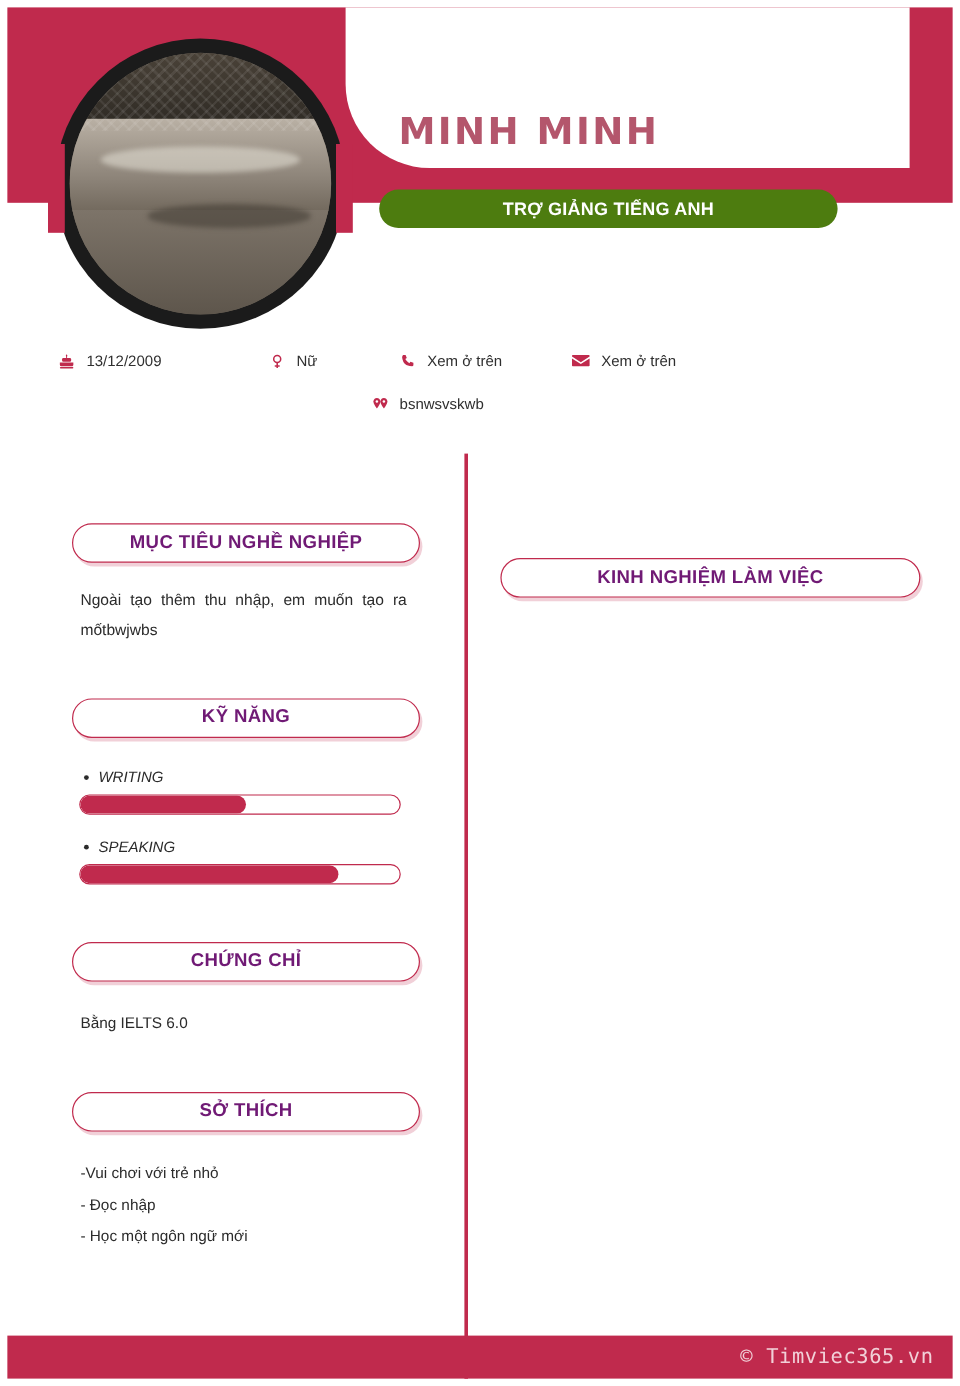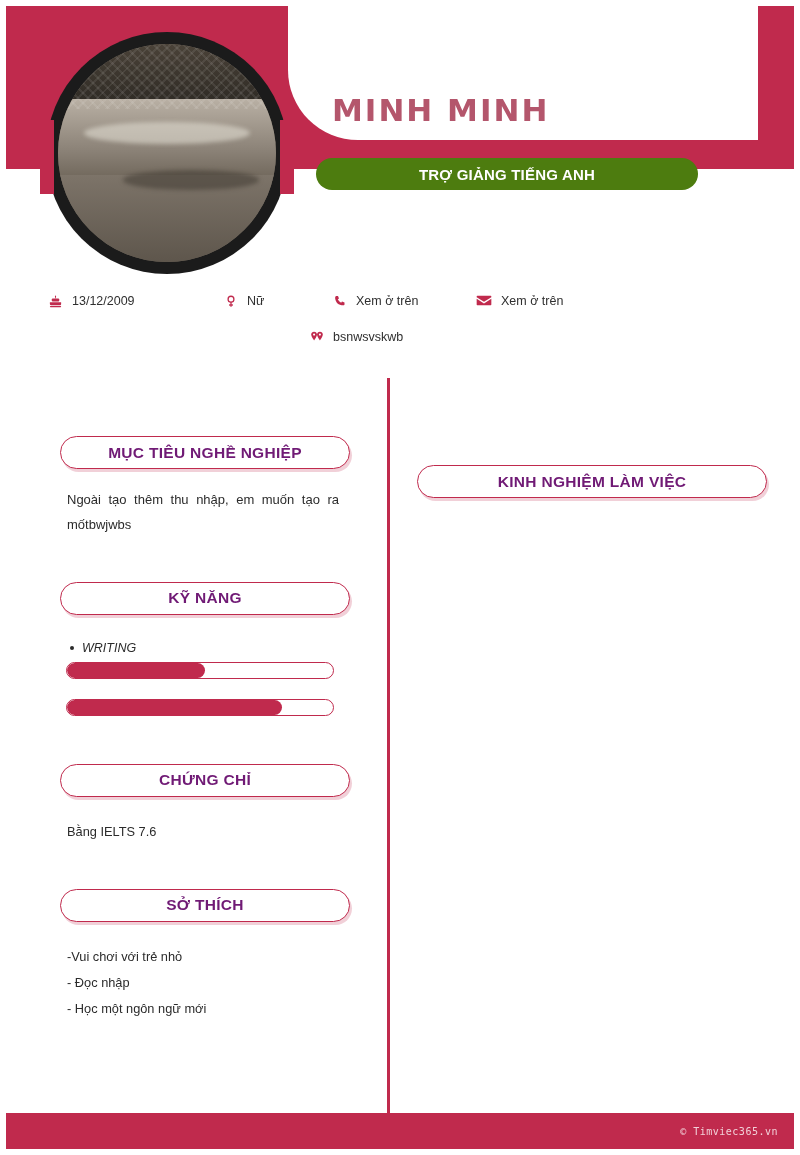--- a/index.html
+++ b/index.html
@@ -221,21 +221,21 @@
     left: 0; bottom: 0;
     width: 788px; height: 36px;
     background: #c02a4d;
     display: flex;
     align-items: center;
     justify-content: flex-end;
     padding-right: 16px;
   }
   .footer-text {
     color: rgba(255,255,255,0.78);
-    font-size: 10px;
+    font-size: 17px;
     font-family: "DejaVu Sans Mono", monospace;
     letter-spacing: 0.5px;
   }
 </style>
 </head>
 <body>
 
 <div class="page">
 
   <div class="header">
@@ -333,30 +333,34 @@
       <div class="skill-label">
         <span class="dot"></span>
         <span>WRITING</span>
       </div>
       <div class="bar-track">
         <div class="bar-fill" style="width:52%"></div>
       </div>
     </div>
 
     <div>
+      <div class="skill-label">
+        <span class="dot"></span>
+        <span>SPEAKING</span>
+      </div>
       <div class="bar-track">
         <div class="bar-fill" style="width:81%"></div>
       </div>
     </div>
 
 
     <div class="gap-md"></div>
 
     <div class="section-pill">CHỨNG CHỈ</div>
-    <div class="plain-line" style="margin-top:22px">Bằng IELTS 7.6</div>
+    <div class="plain-line" style="margin-top:22px">Bằng IELTS 6.0</div>
 
     <div class="gap-lg"></div>
 
     <div class="section-pill">SỞ THÍCH</div>
     <div class="plain-line" style="margin-top:22px">-Vui chơi với trẻ nhỏ</div>
     <div class="plain-line">- Đọc nhập</div>
     <div class="plain-line">- Học một ngôn ngữ mới</div>
   </div>
 
   <div class="right-col">

